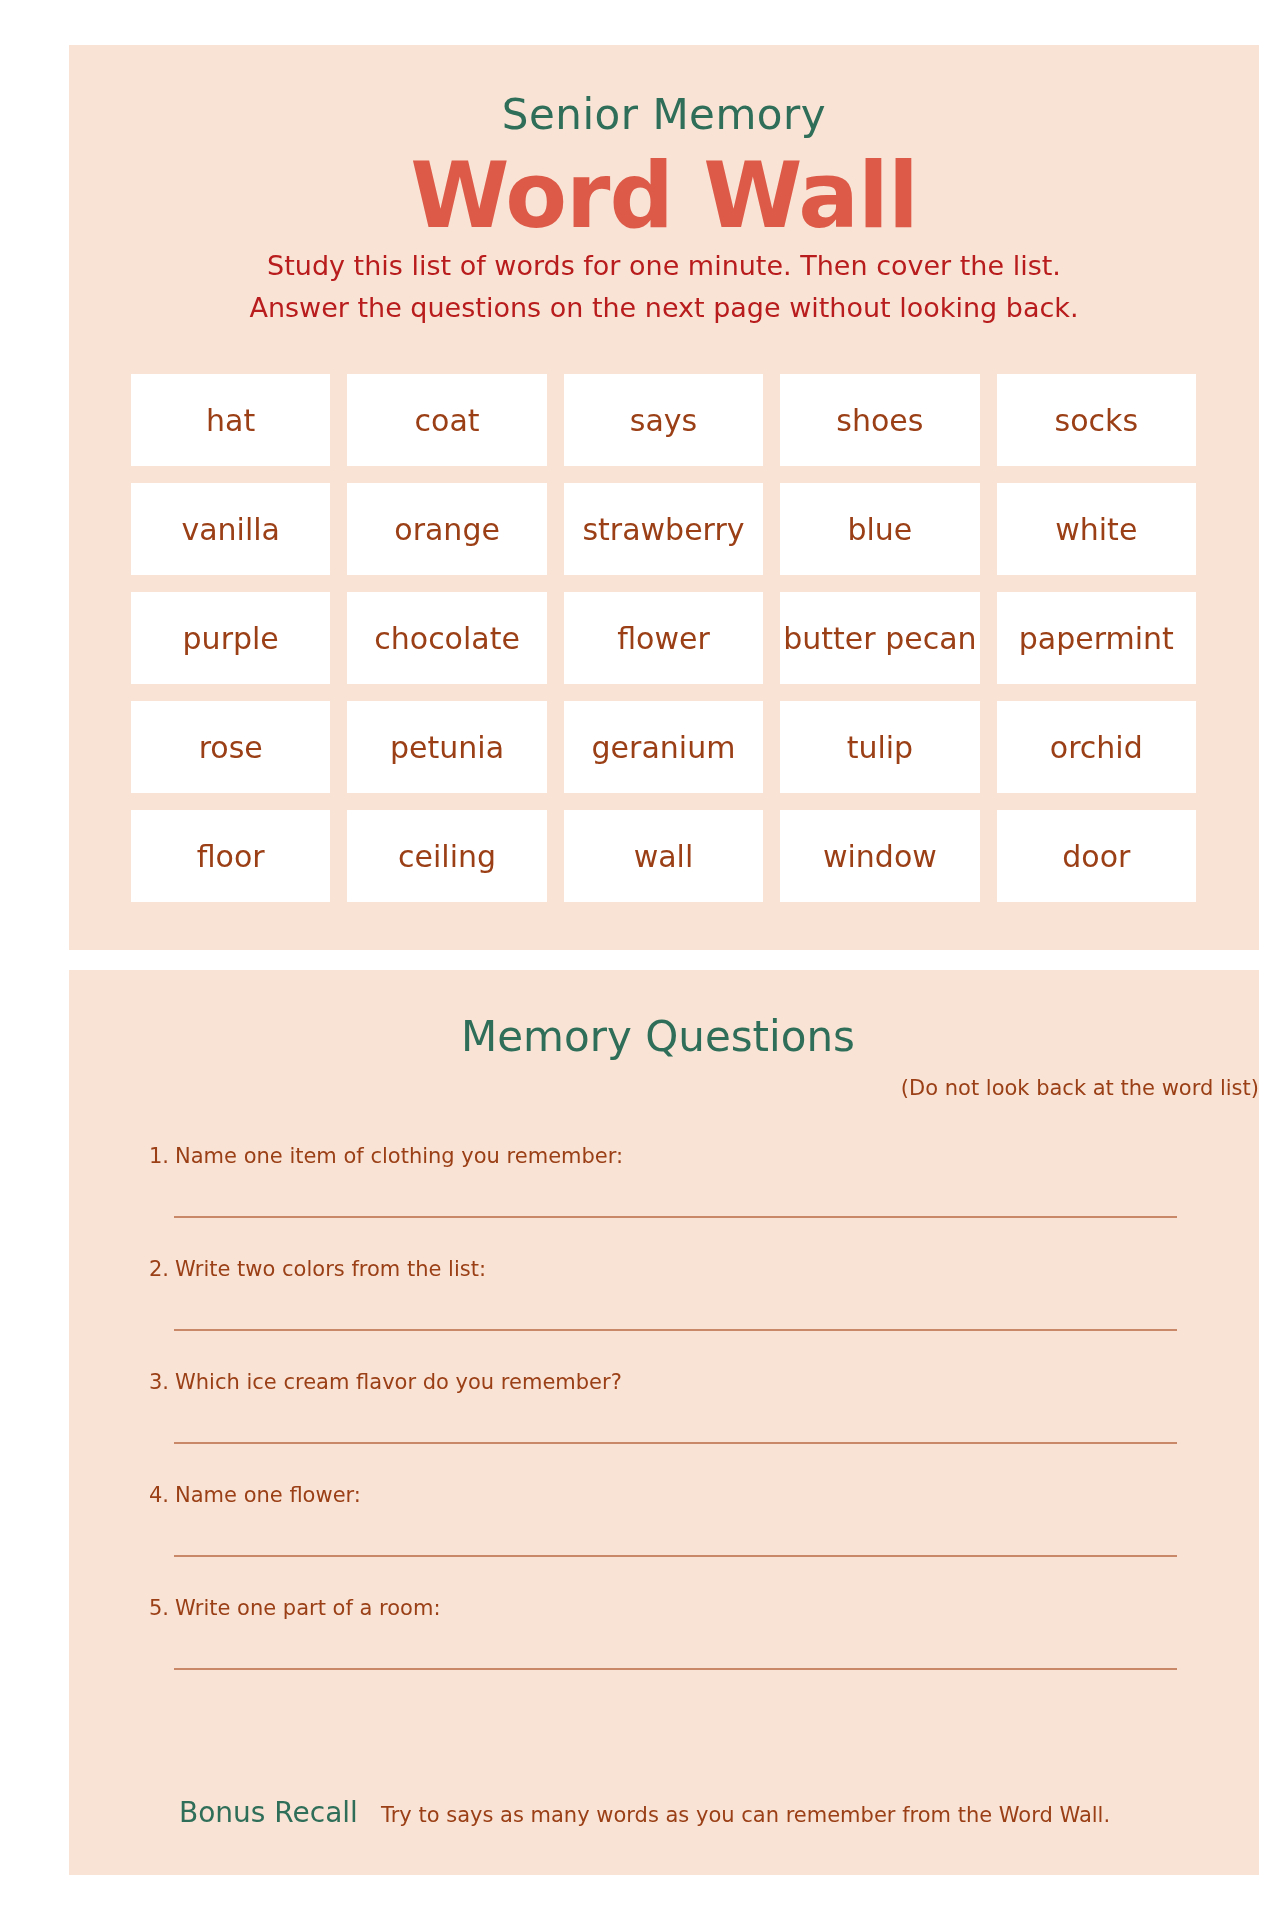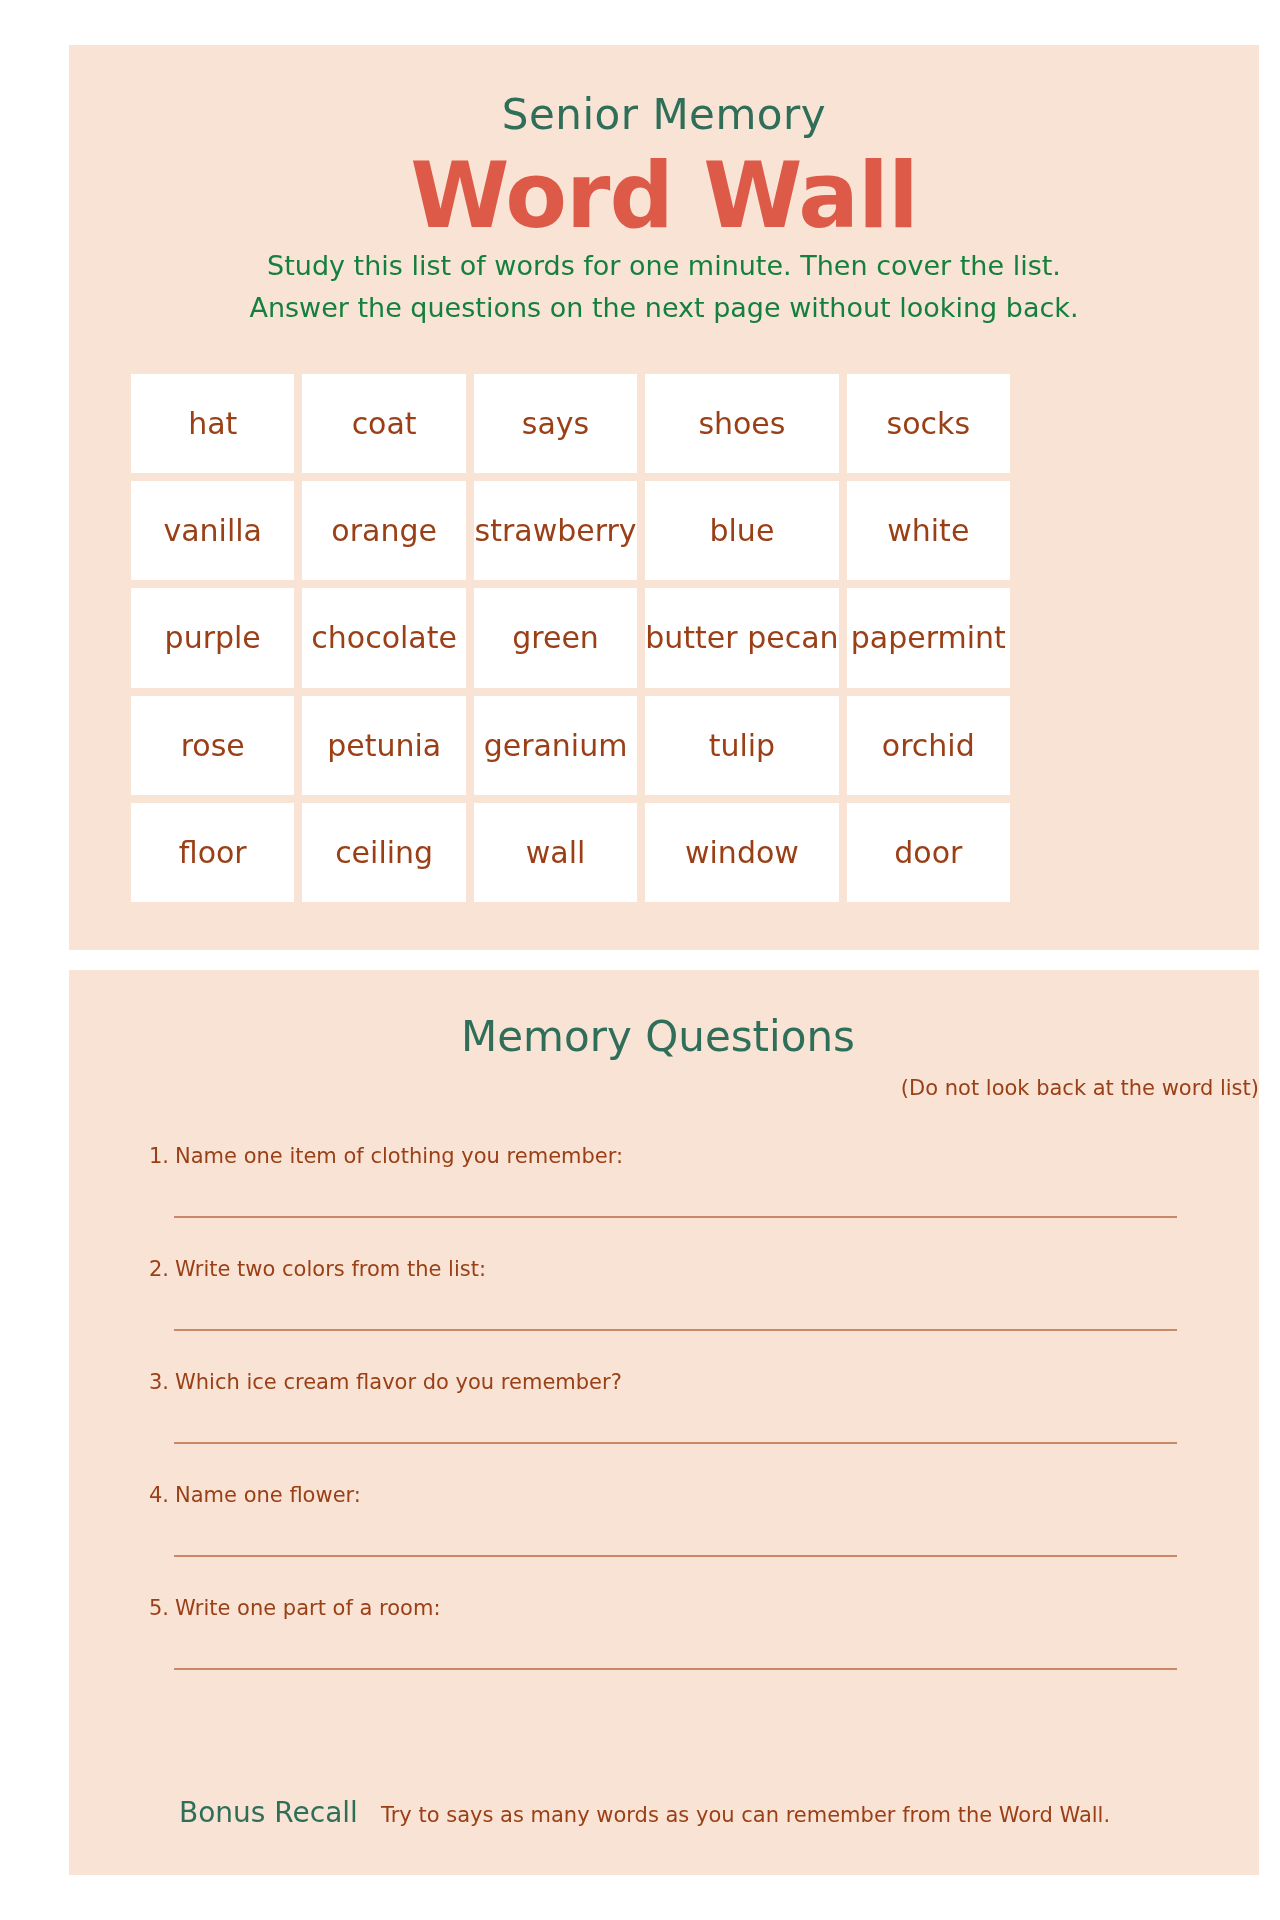--- a/index.html
+++ b/index.html
@@ -49,33 +49,33 @@
       color: #de5a48;
       letter-spacing: -1px;
     }
     .intro {
       position: absolute;
       left: 0; right: 0;
       top: 200px;
       text-align: center;
       font-size: 27px;
       line-height: 42px;
-      color: #15803d;
+      color: #b91c1c;
     }
     .intro div { white-space: nowrap; }
     .grid {
       position: absolute;
       left: 62px;
       top: 329px;
-      width: 879px;
+      width: 1065px;
       height: 528px;
       display: grid;
       grid-template-columns: repeat(5, 1fr);
       grid-template-rows: repeat(5, 1fr);
-      gap: 8px;
+      gap: 17px;
       background: #f8e3d5;
     }
     .cell {
       background: #ffffff;
       display: flex;
       align-items: center;
       justify-content: center;
       font-size: 30px;
       color: #9a3f16;
       white-space: nowrap;
@@ -165,21 +165,21 @@
     <div class="cell">socks</div>
 
     <div class="cell">vanilla</div>
     <div class="cell">orange</div>
     <div class="cell">strawberry</div>
     <div class="cell">blue</div>
     <div class="cell">white</div>
 
     <div class="cell">purple</div>
     <div class="cell">chocolate</div>
-    <div class="cell">green</div>
+    <div class="cell">flower</div>
     <div class="cell">butter pecan</div>
     <div class="cell">papermint</div>
 
     <div class="cell">rose</div>
     <div class="cell">petunia</div>
     <div class="cell">geranium</div>
     <div class="cell">tulip</div>
     <div class="cell">orchid</div>
 
     <div class="cell">floor</div>

